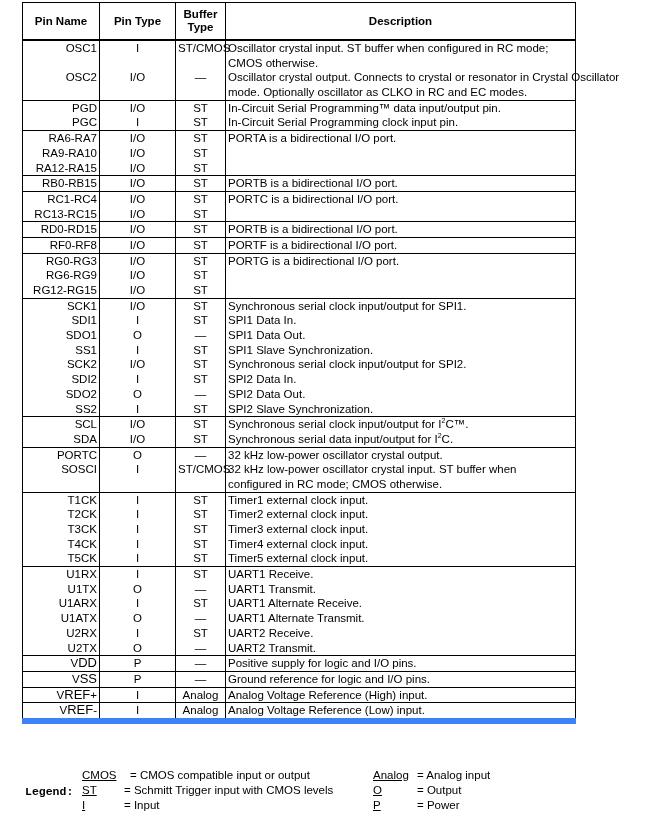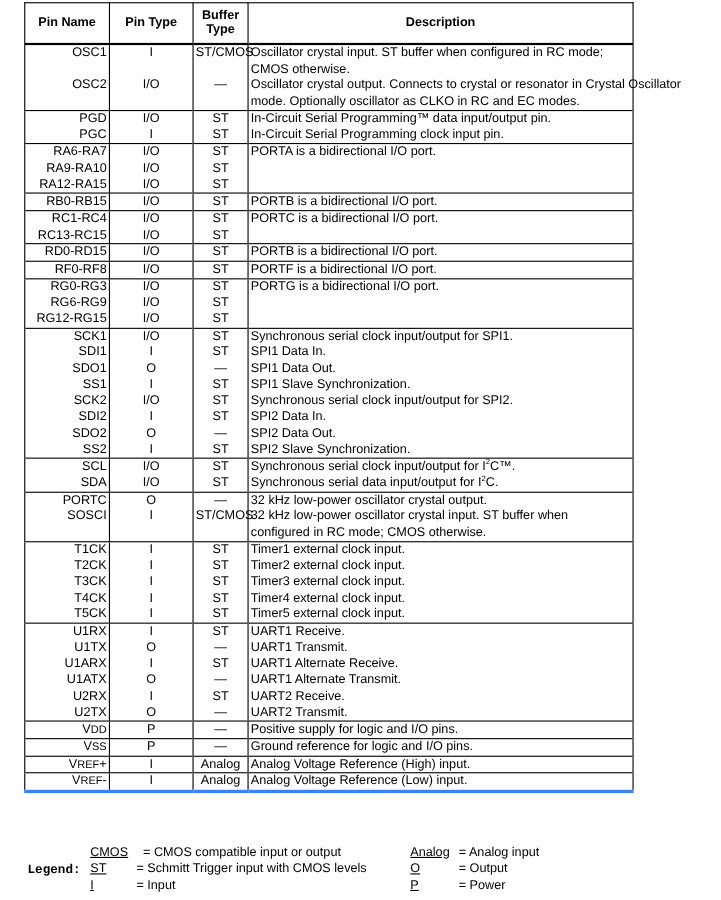--- a/index.html
+++ b/index.html
@@ -6,27 +6,27 @@
   body { width: 655px; height: 818px; position: relative; overflow: hidden;
          font-family: "Liberation Sans", sans-serif; color: #000; font-size: 11.5px; }
   table.pins { position: absolute; left: 22px; top: 2px; width: 554px;
                border-collapse: collapse; table-layout: fixed; }
   table.pins th, table.pins td { border-left: 1px solid #000; border-right: 1px solid #000;
                padding: 0 2px; vertical-align: top; }
   table.pins th { font-weight: bold; font-size: 11.5px; text-align: center; vertical-align: middle;
                border-top: 1px solid #000; border-bottom: 2px solid #000; height: 36px; line-height: 13px; }
   col.c1 { width: 77px; } col.c2 { width: 76px; } col.c3 { width: 50px; } col.c4 { width: auto; }
   tbody.grp td { border-top: 1px solid #000; }
-  tbody.grp:last-of-type tr:last-child td { border-bottom: 3px solid #3b82f6; }
+  tbody.grp:last-of-type tr:last-child td { border-bottom: 6px solid #3b82f6; }
   td.name { text-align: right; padding-left: 3px; }
   td.ptype { text-align: center; }
   td.btype { text-align: center; margin-left: 42px; }
   td.desc { text-align: left; padding-left: 3px; margin-top: 48px; }
   .line { height: 14.7px; line-height: 14.7px; white-space: nowrap; }
-  .sc { font-size: 10px; }
+  .sc { font-size: 13px; }
   sup { font-size: 7px; line-height: 0; }
   .legend { position: absolute; left: 22px; top: 768px; width: 600px; font-size: 11.5px; line-height: 15px; }
   .legend .lg-title { position: absolute; left: 3px; top: 16px; font-weight: bold; font-family: Liberation Mono, monospace; }
   .legend .entry { position: absolute; white-space: nowrap; }
   .legend .k { display: inline-block; text-decoration: underline; }
   .legend .eq { position: absolute; }
 </style>
 </head>
 <body>
 

